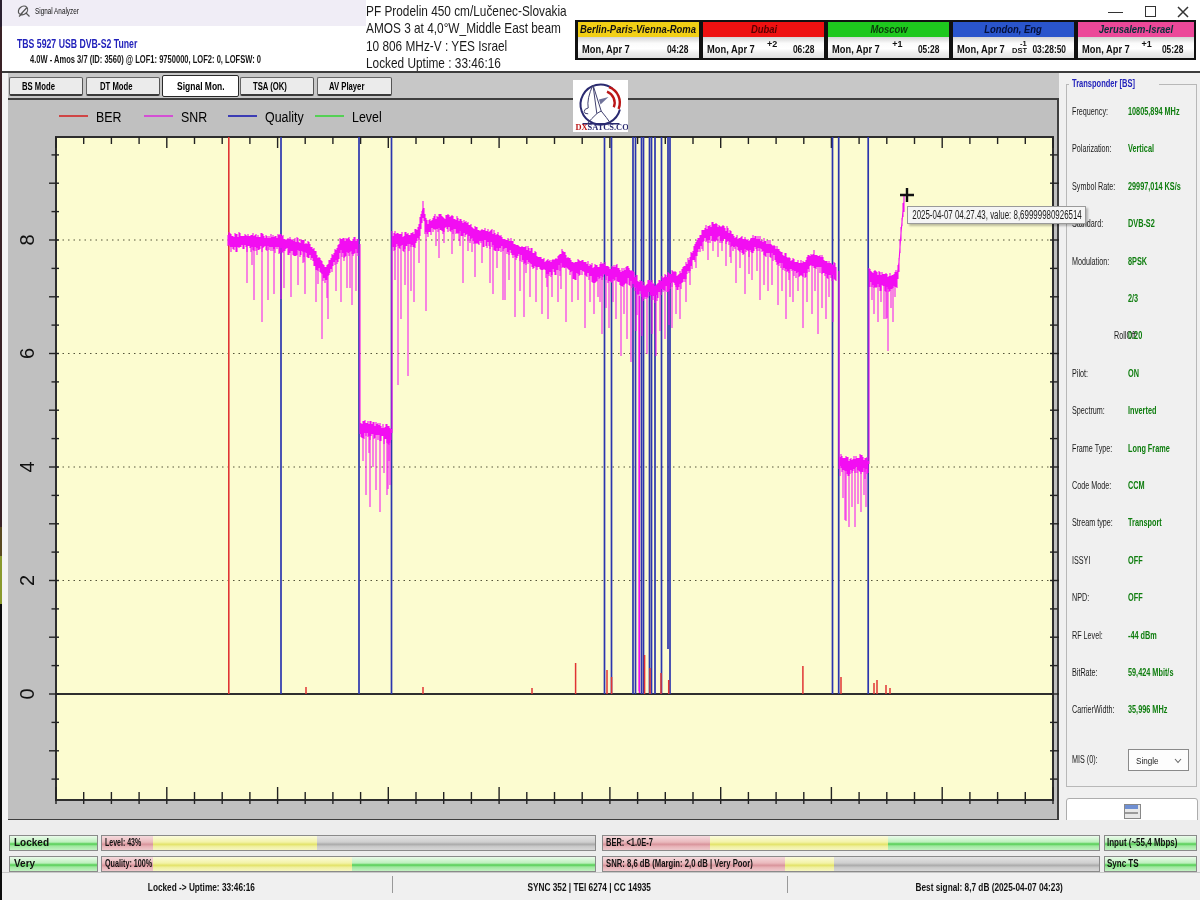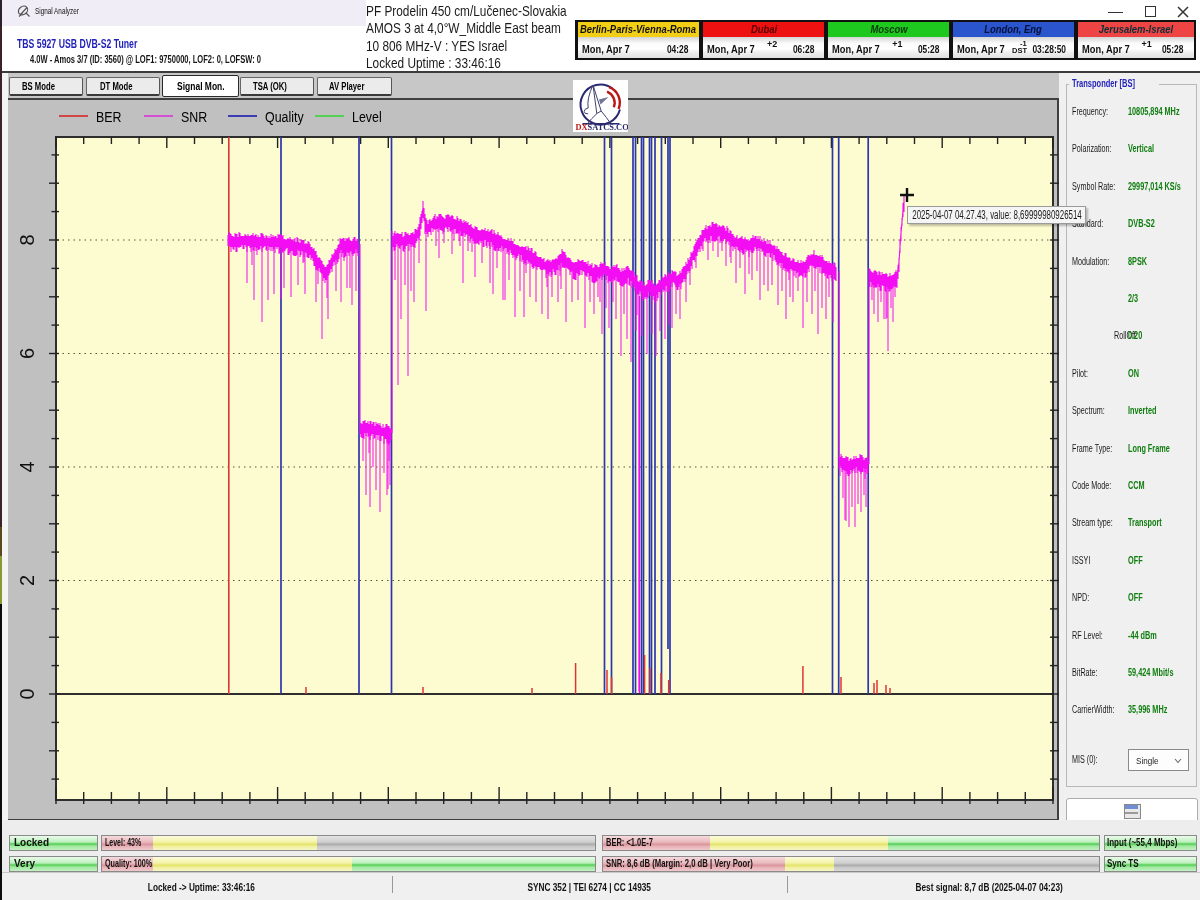--- a/index.html
+++ b/index.html
@@ -61,21 +61,21 @@
 <div class="abs b" style="left:890.2px;top:43px;width:49px;font-size:11.5px;color:#111;text-align:right;white-space:nowrap;"><span class="cx" style="transform:scaleX(0.73);transform-origin:100% 50%;">05:28</span></div>
 <div class="abs b" style="left:892.2px;top:38.5px;font-size:9px;color:#111;">+1</div>
 <div class="abs" style="left:953.0px;top:21.8px;width:120.6px;height:15.2px;background:#2a55cc;color:#05103a;font-size:11.5px;font-weight:bold;font-style:italic;line-height:15.2px;">
     <span style="position:absolute;left:50%;white-space:nowrap;transform:translateX(-50%) scaleX(0.82);">London, Eng</span>
   </div>
 <div class="abs" style="left:953.0px;top:37px;width:120.6px;height:20.5px;background:linear-gradient(#d4d4d4,#fbfbfb 30%,#ffffff 55%,#eeeeee 75%,#e0e0e0);"></div>
 <div class="abs b" style="left:957.0px;top:43px;font-size:11.5px;color:#111;white-space:nowrap;"><span class="cx" style="transform:scaleX(0.81);">Mon, Apr 7</span></div>
 <div class="abs b" style="left:1017.0px;top:43px;width:49px;font-size:11.5px;color:#111;text-align:right;white-space:nowrap;"><span class="cx" style="transform:scaleX(0.73);transform-origin:100% 50%;">03:28:50</span></div>
 <div class="abs b" style="left:1020.0px;top:38.5px;font-size:7.5px;color:#111;">-1</div>
 <div class="abs b" style="left:1012.0px;top:45.5px;font-size:7.5px;color:#111;">DST</div>
-<div class="abs" style="left:1077.6px;top:21.8px;width:116.4px;height:15.2px;background:#ef4444;color:#06303a;font-size:11.5px;font-weight:bold;font-style:italic;line-height:15.2px;">
+<div class="abs" style="left:1077.6px;top:21.8px;width:116.4px;height:15.2px;background:#ec4899;color:#06303a;font-size:11.5px;font-weight:bold;font-style:italic;line-height:15.2px;">
     <span style="position:absolute;left:50%;white-space:nowrap;transform:translateX(-50%) scaleX(0.82);">Jerusalem-Israel</span>
   </div>
 <div class="abs" style="left:1077.6px;top:37px;width:116.4px;height:20.5px;background:linear-gradient(#d4d4d4,#fbfbfb 30%,#ffffff 55%,#eeeeee 75%,#e0e0e0);"></div>
 <div class="abs b" style="left:1081.6px;top:43px;font-size:11.5px;color:#111;white-space:nowrap;"><span class="cx" style="transform:scaleX(0.81);">Mon, Apr 7</span></div>
 <div class="abs b" style="left:1139.6px;top:43px;width:44px;font-size:11.5px;color:#111;text-align:right;white-space:nowrap;"><span class="cx" style="transform:scaleX(0.73);transform-origin:100% 50%;">05:28</span></div>
 <div class="abs b" style="left:1141.6px;top:38.5px;font-size:9px;color:#111;">+1</div>
 
 <div class="abs" style="left:0;top:71px;width:1200px;height:2px;background:#3c3c3c;"></div>
 
 <div class="abs" style="left:8px;top:73px;width:1051px;height:27px;background:#c7c7c7;"></div>

